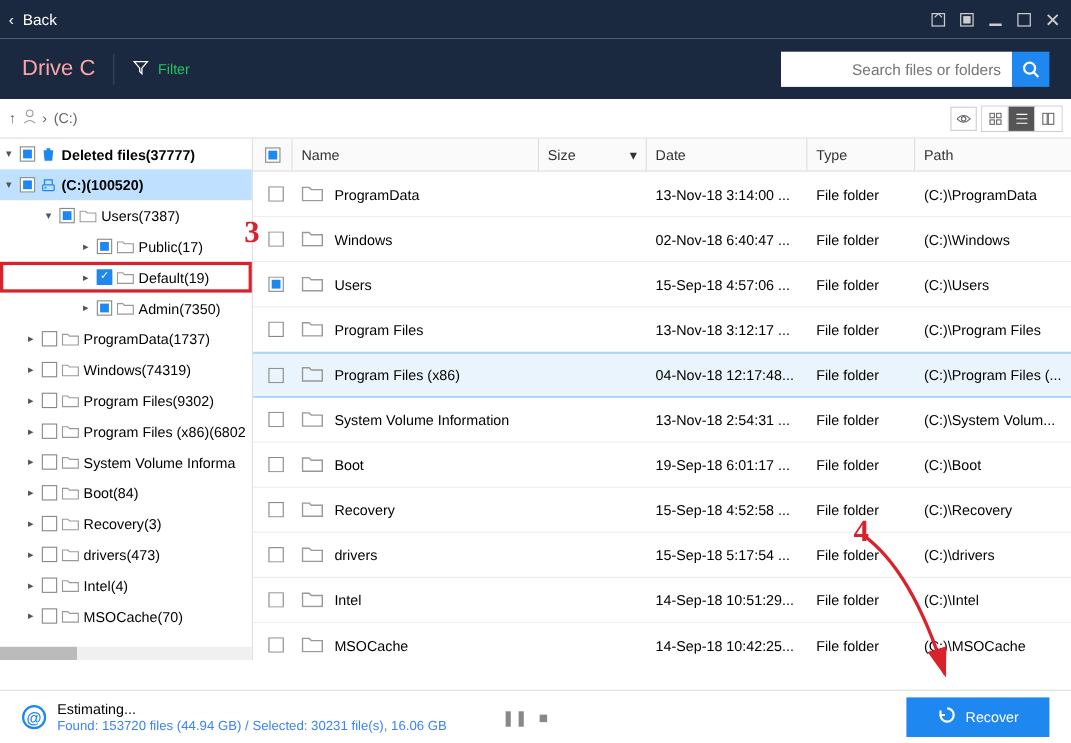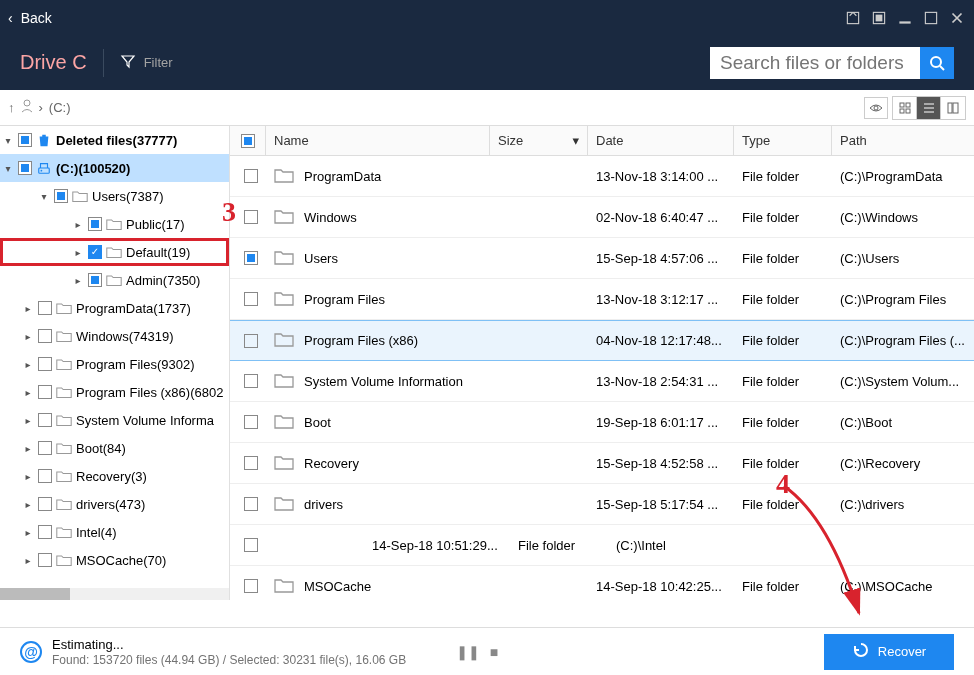--- a/index.html
+++ b/index.html
@@ -9,23 +9,23 @@
 .titlebar{height:35px;background:#1a2940;display:flex;align-items:center;color:#fff;padding:0 8px;}
 .titlebar-left{display:flex;align-items:center;gap:8px;}
 .titlebar-right{margin-left:auto;display:flex;gap:8px;align-items:center;}
 .titlebar-right span{width:18px;height:18px;display:inline-flex;align-items:center;justify-content:center;cursor:pointer;}
 .back-chevron{font-size:14px;}
 .back-label{font-size:14px;}
 
 .topbar{height:55px;background:#1a2940;display:flex;align-items:center;padding:0 20px;gap:16px;}
 .drive-label{color:#fca5a5;font-size:20px;}
 .vdiv{width:1px;height:28px;background:#3a4a5f;}
-.filter{display:flex;align-items:center;gap:8px;color:#a3a3a3;font-size:18px;}
+.filter{display:flex;align-items:center;gap:8px;color:#22c55e;font-size:18px;}
 .search-wrap{margin-left:auto;display:flex;}
-.search-input{width:210px;height:32px;background:#fff;border:none;padding:0 10px;font-size:19px;outline:none;}
+.search-input{width:210px;height:32px;background:#fff;border:none;padding:0 10px;font-size:14px;outline:none;text-align:right;}
 .search-btn{width:34px;height:32px;background:#1e87f0;border:none;display:flex;align-items:center;justify-content:center;cursor:pointer;}
 .search-btn svg{width:16px;height:16px;}
 
 .toolbar{height:36px;border-bottom:1px solid #ddd;display:flex;align-items:center;padding:0 8px;gap:6px;}
 .toolbar-left{display:flex;align-items:center;gap:6px;color:#666;font-size:12px;}
 .toolbar-right{margin-left:auto;display:flex;gap:4px;align-items:center;}
 .tool-btn{width:24px;height:22px;border:1px solid #ccc;background:#fff;display:inline-flex;align-items:center;justify-content:center;cursor:pointer;font-size:11px;}
 .view-group{display:flex;border:1px solid #ccc;}
 .view-btn{width:24px;height:22px;background:#fff;display:inline-flex;align-items:center;justify-content:center;cursor:pointer;border-right:1px solid #ccc;}
 .view-btn:last-child{border-right:none;}
@@ -71,21 +71,21 @@
 .fc-date{width:146px;}
 .fc-type{width:98px;}
 .fc-path{width:142px;}
 .fld-file svg{width:20px;height:16px;}
 
 
 .status{position:absolute;bottom:0;left:0;right:0;height:48px;border-top:1px solid #ddd;display:flex;align-items:center;padding:0 20px;gap:10px;background:#fff;}
 .status-icon{width:22px;height:22px;border:2px solid #1e87f0;border-radius:50%;display:flex;align-items:center;justify-content:center;color:#1e87f0;font-size:14px;font-weight:bold;}
 .status-text{font-size:13px;}
 .status-text .est{display:block;}
-.status-text .found{color:#737373;font-size:12px;}
+.status-text .found{color:#3b82f6;font-size:12px;}
 .pause-stop{margin-left:40px;display:flex;gap:10px;color:#888;}
 .pause-stop span{font-size:14px;cursor:pointer;}
 .recover-btn{margin-left:auto;width:130px;height:36px;background:#1e87f0;color:#fff;border:none;display:flex;align-items:center;justify-content:center;gap:8px;font-size:15px;cursor:pointer;}
 
 
 .anno3{position:absolute;left:222px;top:196px;color:#d8232d;font-size:28px;font-weight:bold;font-family:Georgia,serif;z-index:5;}
 .anno4{position:absolute;right:184px;top:468px;color:#d8232d;font-size:28px;font-weight:bold;font-family:Georgia,serif;z-index:5;}
 .arrow{position:absolute;right:95px;top:478px;z-index:5;}
 </style>
 </head>
@@ -504,20 +504,26 @@
             <span>drivers</span>
           </div>
   <div class="fc fc-size"></div>
   <div class="fc fc-date">15-Sep-18 5:17:54 ...</div>
   <div class="fc fc-type">File folder</div>
   <div class="fc fc-path">(C:)\drivers</div>
         </div>
         <div class="frow">
           <div class="fc fc-check">
             <span class="cb "></span>
+          </div>
+  <div class="fc fc-name">
+            <span class="fld-file"><svg viewBox="0 0 20 16">
+                <path d="M1 3 L7 3 L9 5 L19 5 L19 15 L1 15 Z" fill="none" stroke="#999" stroke-width="1.3"></path>
+              </svg></span>
+            <span>Intel</span>
           </div>
   <div class="fc fc-size"></div>
   <div class="fc fc-date">14-Sep-18 10:51:29...</div>
   <div class="fc fc-type">File folder</div>
   <div class="fc fc-path">(C:)\Intel</div>
         </div>
         <div class="frow">
           <div class="fc fc-check">
             <span class="cb "></span>
           </div>

